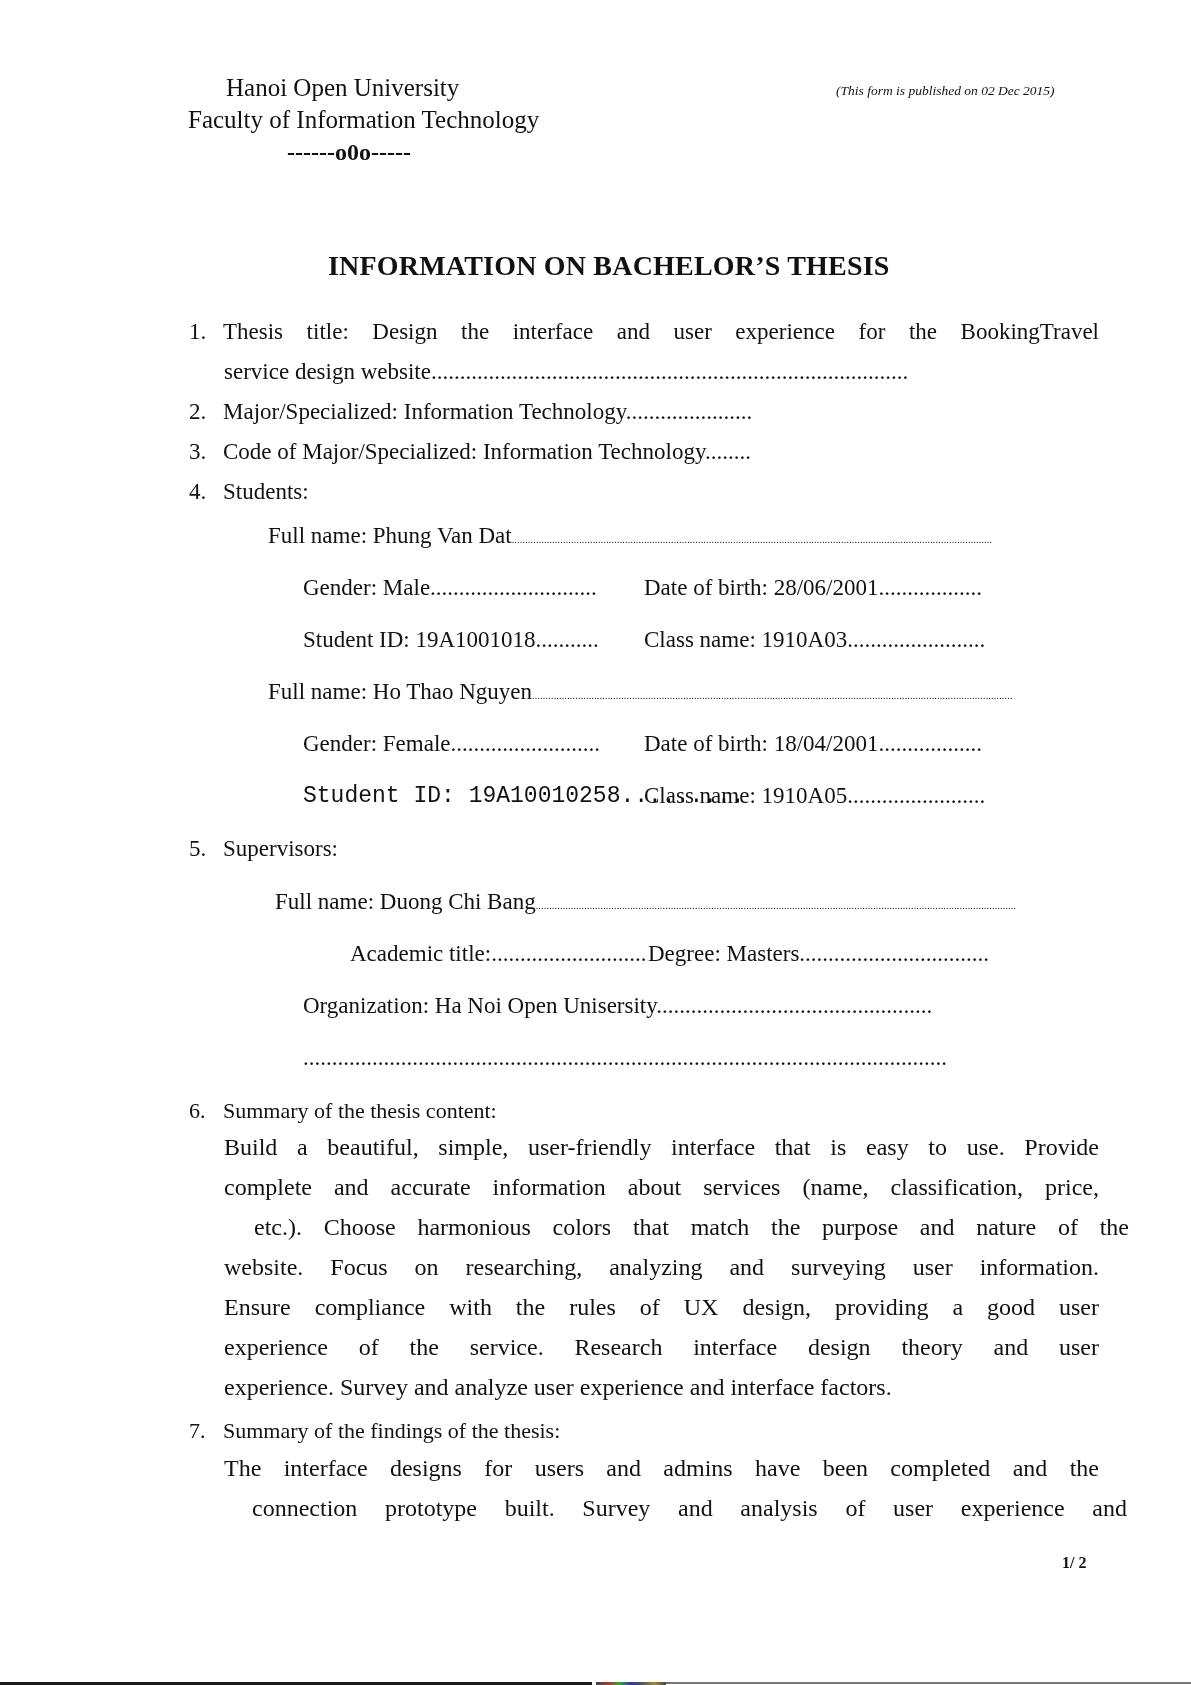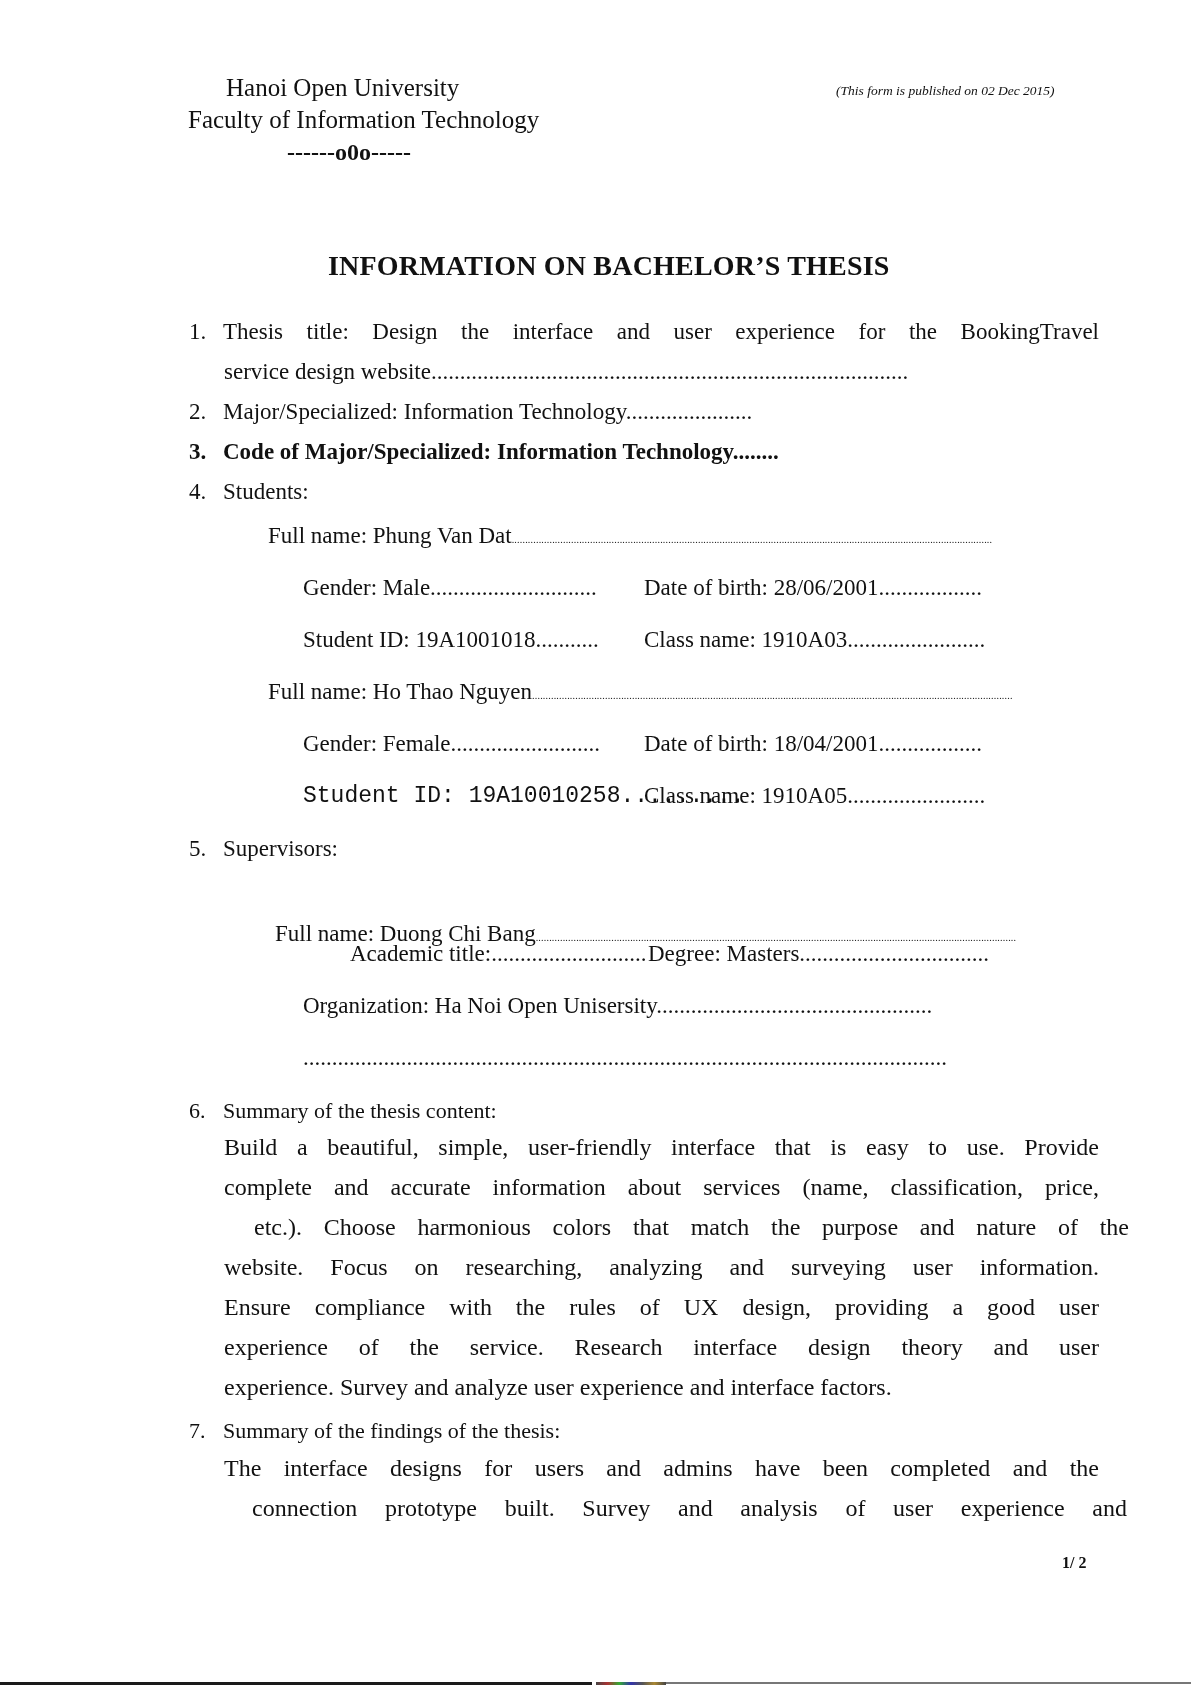--- a/index.html
+++ b/index.html
@@ -38,21 +38,21 @@
 
 <div class="abs body" style="left:189px; top:318px; width:910px;">
   <span class="num">1.</span><span style="display:inline-block; width:876px; text-align:justify; text-align-last:justify;">Thesis title: Design the interface and user experience for the BookingTravel</span>
 </div>
 <div class="abs body" style="left:224px; top:358px;">service design website...................................................................................</div>
 
 <div class="abs body" style="left:189px; top:398px;">
   <span class="num">2.</span><span>Major/Specialized: Information Technology......................</span>
 </div>
 
-<div class="abs body" style="left:189px; top:438px;font-weight:bold;">
+<div class="abs body" style="left:189px; top:438px;">
   <span class="num">3.</span><span>Code of Major/Specialized: Information Technology........</span>
 </div>
 
 <div class="abs body" style="left:189px; top:478px;">
   <span class="num">4.</span><span>Students:</span>
 </div>
 
 <div class="abs body" style="left:268px; top:522px; width:775px; overflow:hidden;">
   <span>Full name:</span>
   <span>Phung Van Dat</span><span style="font-size:10px; letter-spacing:0.2px;">..................................................................................................................................................................................</span>
@@ -67,21 +67,21 @@
   <span>Ho Thao Nguyen</span><span style="font-size:10px; letter-spacing:0.2px;">..................................................................................................................................................................................</span>
 </div>
 <div class="abs body" style="left:303px; top:730px;">Gender: Female..........................</div>
 <div class="abs body" style="left:644px; top:730px;">Date of birth: 18/04/2001..................</div>
 <div class="abs body" style="left:303px; top:782px;font-family:Liberation Mono, monospace;">Student ID: 19A10010258.........</div>
 <div class="abs body" style="left:644px; top:782px;">Class name: 1910A05........................</div>
 
 <div class="abs body" style="left:189px; top:835px;">
   <span class="num">5.</span><span>Supervisors:</span>
 </div>
-<div class="abs body" style="left:275px; top:888px; width:768px; overflow:hidden;margin-top:32px;">
+<div class="abs body" style="left:275px; top:888px; width:768px; overflow:hidden;">
   <span>Full name: Duong Chi Bang</span><span style="font-size:10px; letter-spacing:0.2px;">..................................................................................................................................................................................</span>
 </div>
 <div class="abs body" style="left:303px; top:940px;margin-left:47px;">Academic title:...........................</div>
 <div class="abs body" style="left:648px; top:940px;">Degree: Masters.................................</div>
 <div class="abs body" style="left:303px; top:992px;">Organization: Ha Noi Open Unisersity................................................</div>
 <div class="abs body" style="left:303px; top:1044px; width:740px; overflow:hidden;">................................................................................................................</div>
 
 <div class="abs body small" style="left:189px; top:1097px;">
   <span class="num">6.</span><span>Summary of the thesis content:</span>
 </div>

